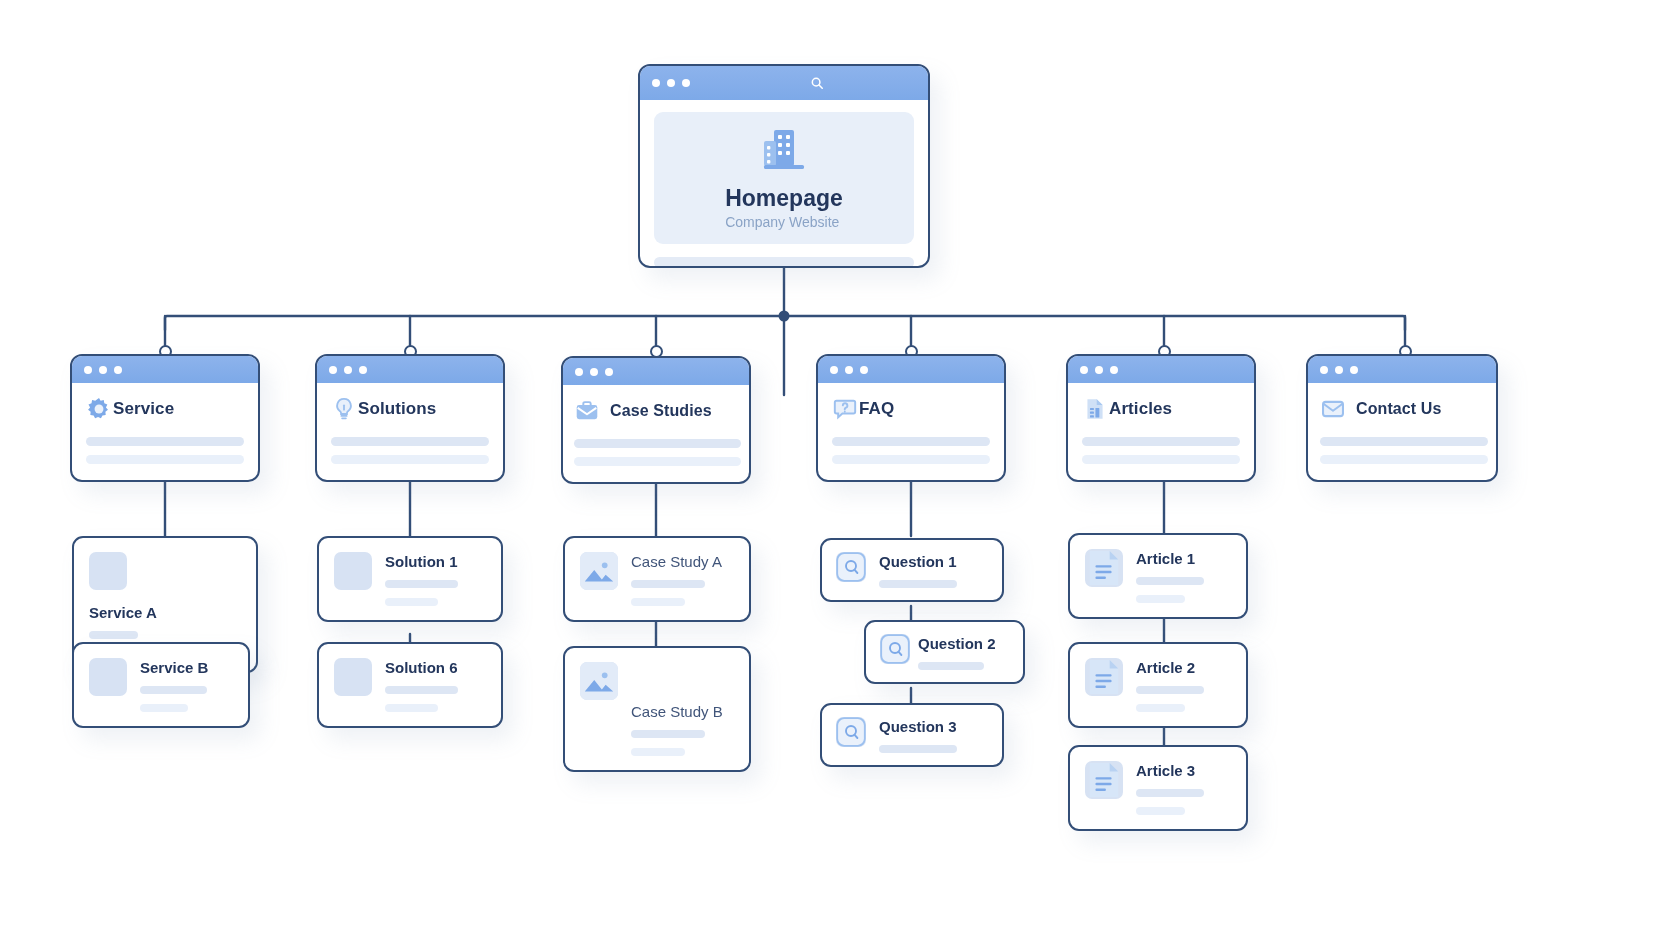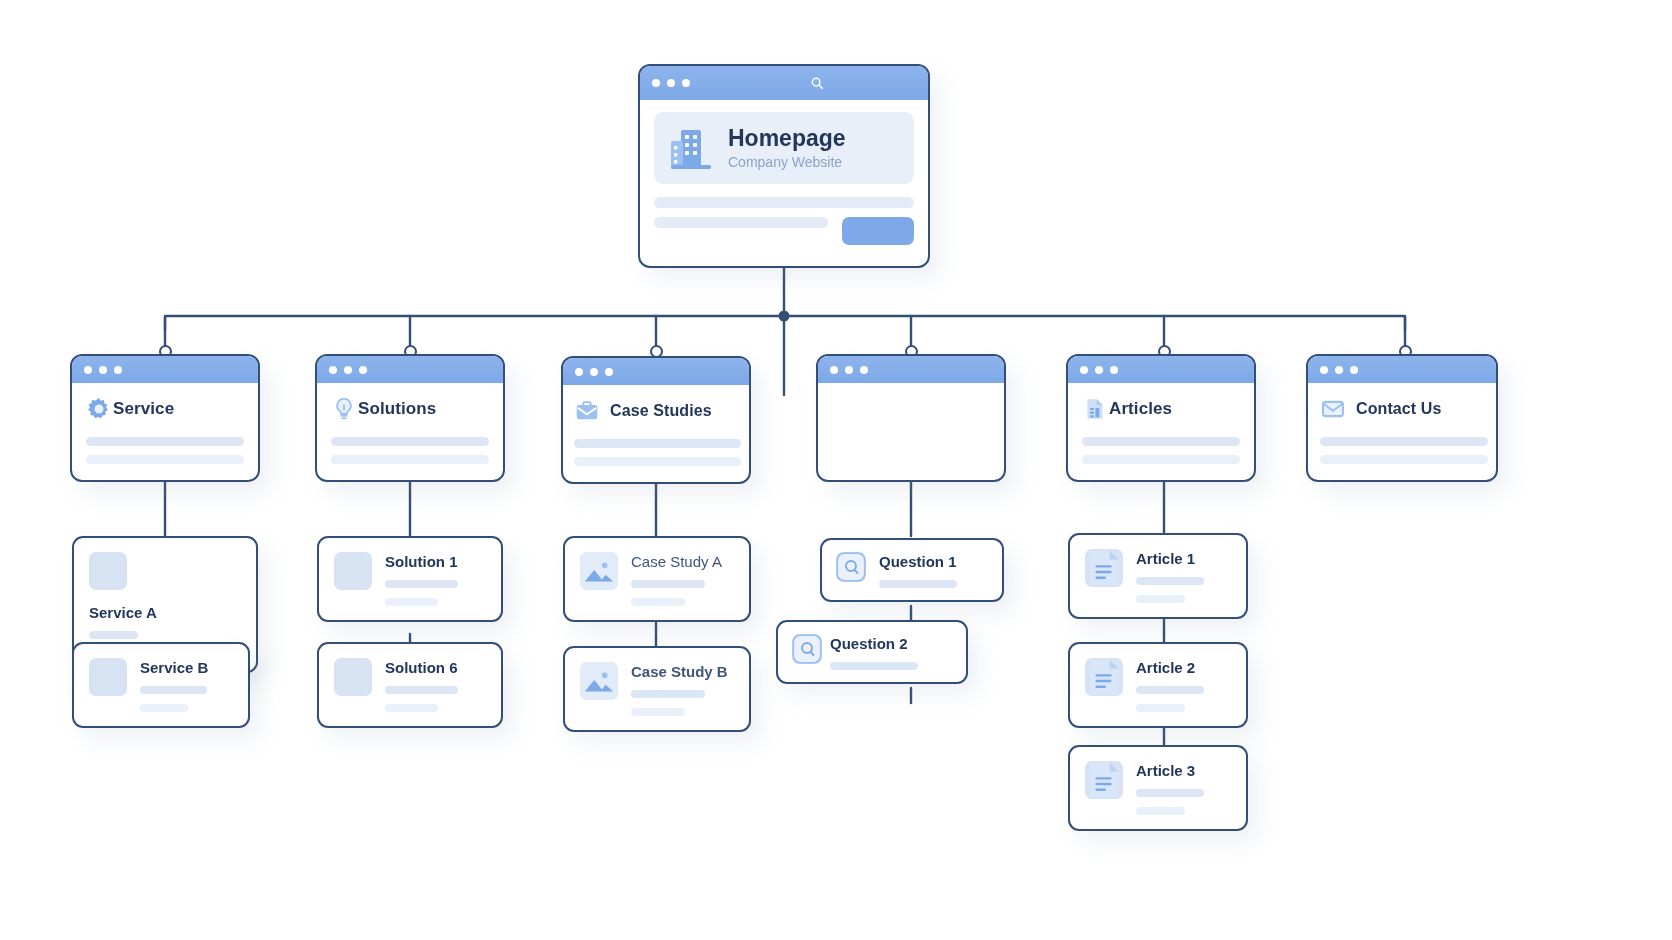--- a/index.html
+++ b/index.html
@@ -88,20 +88,21 @@
   #card-home .titlebar { height: 34px; }
   #card-home .urlbar { height: 14px; max-width: 120px; flex: none; margin-left: 110px; }
   .hero {
     margin: 12px 14px 0 14px;
     background: #e8eff9;
     border-radius: 9px;
     padding: 14px 16px;
     display: flex;
     align-items: center;
     gap: 16px;
+    flex-direction: column;
   }
   .hero-title {
     font-size: 23px;
     font-weight: bold;
     color: #23365c;
     line-height: 1.12;
   }
   .hero-sub {
     font-size: 14px;
     color: #8aa3c6;
@@ -327,20 +328,34 @@
   </div>
 
   <div class="card l2" style="left:816px; top:354px;">
     <div class="titlebar">
       <div class="dots">
         <span class="dot"></span>
         <span class="dot"></span>
         <span class="dot"></span>
       </div>
     </div>
+    <div class="body-area">
+      <div class="row-icon">
+        <svg width="26" height="26" viewBox="0 0 24 24" fill="none" stroke="#9cc0ef" stroke-width="1.8">
+          <path d="M4.2 4.4h15.6a1.6 1.6 0 0 1 1.6 1.6v8.6a1.6 1.6 0 0 1-1.6 1.6H9.6l-3.9 3.4v-3.4H4.2a1.6 1.6 0 0 1-1.6-1.6V6a1.6 1.6 0 0 1 1.6-1.6z" fill="#eaf1fb"></path>
+          <path d="M10 8.6a2.1 2.1 0 1 1 2.6 2.3c-.5.2-.8.7-.8 1.2v.4" stroke-linecap="round"></path>
+          <circle cx="11.8" cy="14.5" r=".9" fill="#9cc0ef" stroke="none"></circle>
+        </svg>
+        <div class="title-txt">FAQ</div>
+      </div>
+      <div class="bars">
+        <div class="bar"></div>
+        <div class="bar lite"></div>
+      </div>
+    </div>
   </div>
 
   <div class="card l2" style="left:1066px; top:354px;">
     <div class="titlebar">
       <div class="dots">
         <span class="dot"></span>
         <span class="dot"></span>
         <span class="dot"></span>
       </div>
     </div>
@@ -434,45 +449,56 @@
       <div class="bar lite w50"></div>
     </div>
   </div>
   <div class="card l3" style="left:563px; top:646px; width:188px;">
     <svg class="thumb" viewBox="0 0 40 40">
       <rect x="0" y="0" width="40" height="40" rx="7" fill="#e2ebf8"></rect>
       <circle cx="26" cy="14" r="3" fill="#9cc0ef"></circle>
       <path d="M5 31 L15 19 L23 29 L27 24 L35 31 Z" fill="#7da9e8"></path>
     </svg>
     <div class="txtcol">
-      <div class="name" style="font-weight:bold;color:#41557a;">Case Study B</div>
+      <div class="name" style="font-weight:normal;color:#41557a;margin-top:40px;">Case Study B</div>
       <div class="bar w70"></div>
       <div class="bar lite w50"></div>
     </div>
   </div>
 
   <div class="card l3 sm" style="left:820px; top:538px; width:184px;">
     <svg class="thumb" style="width:30px;height:30px;" viewBox="0 0 30 30" fill="none">
       <rect x="1.2" y="1.2" width="27.6" height="27.6" rx="7" fill="#eaf1fb" stroke="#9cc0ef" stroke-width="1.8"></rect>
       <circle cx="15" cy="14" r="5" fill="none" stroke="#7da9e8" stroke-width="1.9"></circle>
       <path d="M18.4 17.6 L21.4 21" stroke="#7da9e8" stroke-width="1.9" stroke-linecap="round"></path>
     </svg>
     <div class="txtcol">
       <div class="name">Question 1</div>
       <div class="bar w70"></div>
     </div>
   </div>
-  <div class="card l3 sm" style="left:776px; top:620px; width:192px;gap:8px;">
+  <div class="card l3 sm" style="left:864px; top:620px; width:161px;gap:8px;">
     <svg class="thumb" style="width:30px;height:30px;" viewBox="0 0 30 30" fill="none">
       <rect x="1.2" y="1.2" width="27.6" height="27.6" rx="7" fill="#eaf1fb" stroke="#9cc0ef" stroke-width="1.8"></rect>
       <circle cx="15" cy="14" r="5" fill="none" stroke="#7da9e8" stroke-width="1.9"></circle>
       <path d="M18.4 17.6 L21.4 21" stroke="#7da9e8" stroke-width="1.9" stroke-linecap="round"></path>
     </svg>
     <div class="txtcol">
       <div class="name">Question 2</div>
+      <div class="bar w70"></div>
+    </div>
+  </div>
+  <div class="card l3 sm" style="left:820px; top:703px; width:184px;">
+    <svg class="thumb" style="width:30px;height:30px;" viewBox="0 0 30 30" fill="none">
+      <rect x="1.2" y="1.2" width="27.6" height="27.6" rx="7" fill="#eaf1fb" stroke="#9cc0ef" stroke-width="1.8"></rect>
+      <circle cx="15" cy="14" r="5" fill="none" stroke="#7da9e8" stroke-width="1.9"></circle>
+      <path d="M18.4 17.6 L21.4 21" stroke="#7da9e8" stroke-width="1.9" stroke-linecap="round"></path>
+    </svg>
+    <div class="txtcol">
+      <div class="name">Question 3</div>
       <div class="bar w70"></div>
     </div>
   </div>
 
   <div class="card l3" style="left:1068px; top:533px; width:180px;">
     <svg class="thumb" viewBox="0 0 34 40">
       <path d="M2 2h21l9 9v27H2z" fill="#d7e6f8"></path>
       <path d="M23 2 L32 11 h-9z" fill="#b9d2f2"></path>
       <g fill="#7da9e8">
         <rect x="8" y="17" width="17" height="2.6" rx="1.1"></rect>

